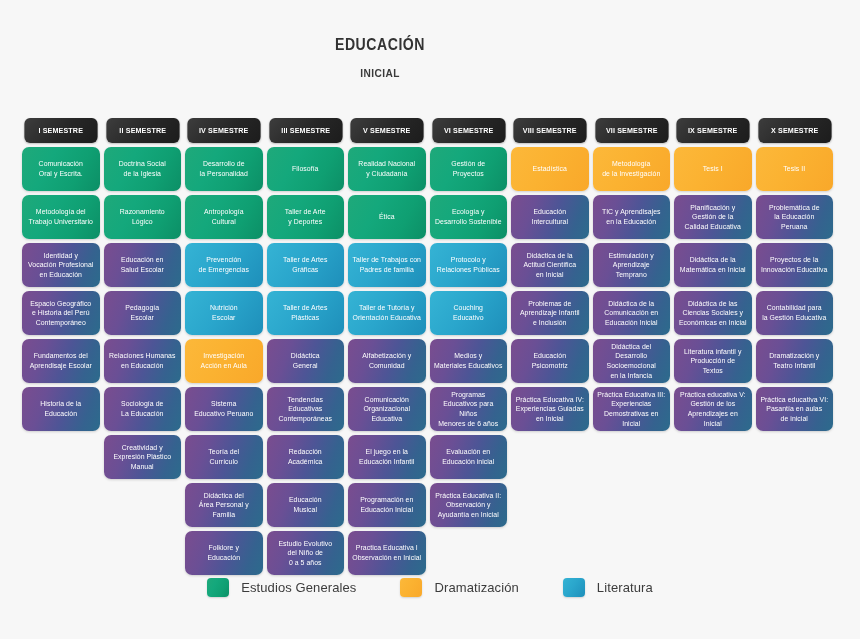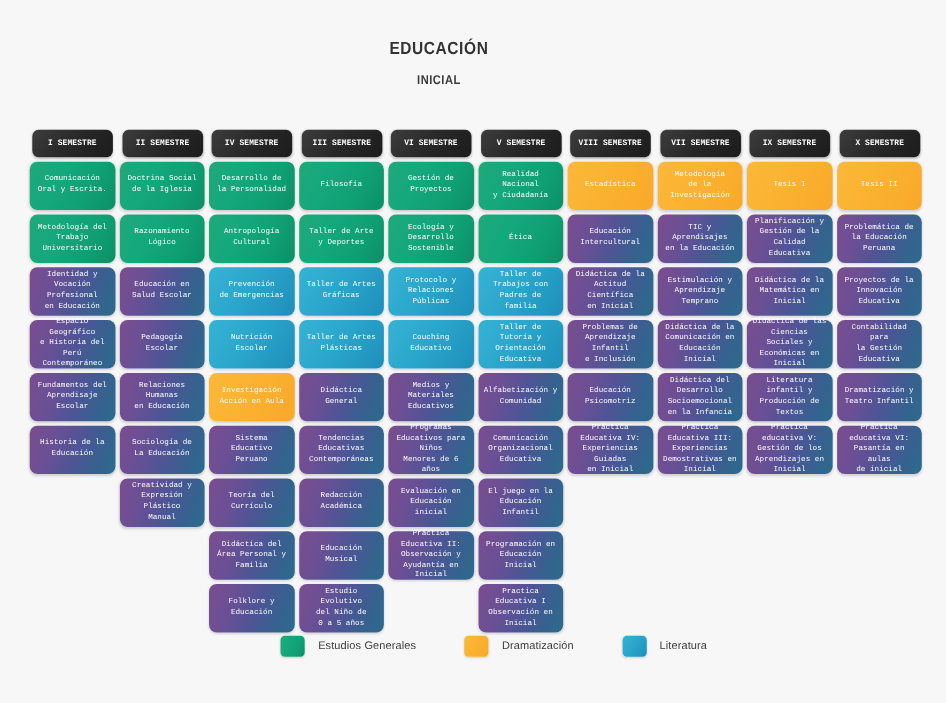--- a/index.html
+++ b/index.html
@@ -8,21 +8,20 @@
     margin: 0; padding: 0;
     width: 860px; height: 639px;
     background: #f7f7f7;
     font-family: "Liberation Sans", sans-serif;
     overflow: hidden;
   }
   #page {
     position: relative;
     width: 760px; height: 639px;
     background: #f7f7f7;
-    margin-left: 19px;
   }
 
   
   .title-block {
     width: 100%;
     text-align: center;
     padding-top: 36px;
   }
   .title-main {
     font-size: 16px;
@@ -37,26 +36,25 @@
     font-size: 11.5px;
     font-weight: bold;
     letter-spacing: 0.5px;
     color: #3a3a3a;
     transform: scaleX(0.88);
   }
 
   
   .grid {
     position: absolute;
-    left: 8px;
+    left: 22px;
     top: 118px;
     width: 816px;
     display: flex;
     gap: 4px;
-    font-family: Liberation Mono, monospace;
   }
   .col {
     width: 77.5px;
     display: flex;
     flex-direction: column;
     gap: 4px;
   }
 
   .sem-header {
     height: 25px;
@@ -113,21 +111,21 @@
     display: flex;
     align-items: center;
     gap: 12px;
   }
   .legend-swatch {
     width: 22px; height: 19px;
     border-radius: 4px;
     box-shadow: 0 1px 2px rgba(0,0,0,0.15);
   }
   .legend-label {
-    font-size: 10px;
+    font-size: 13px;
     color: #3c3c3c;
     letter-spacing: 0.1px;
   }
 </style>
 </head>
 <body>
 
 <div id="page">
 
   <div class="title-block">
@@ -214,20 +212,41 @@
 Contemporáneas</div>
         <div class="card cat-profesional">Redacción
 Académica</div>
         <div class="card cat-profesional">Educación
 Musical</div>
         <div class="card cat-profesional">Estudio Evolutivo
 del Niño de
 0 a 5 años</div>
       </div>
       <div class="col">
+        <div class="sem-header">V SEMESTRE</div>
+        <div class="card cat-generales">Realidad Nacional
+y Ciudadanía</div>
+        <div class="card cat-generales">Ética</div>
+        <div class="card cat-electivos">Taller de Trabajos con
+Padres de familia</div>
+        <div class="card cat-electivos">Taller de Tutoría y
+Orientación Educativa</div>
+        <div class="card cat-profesional">Alfabetización y
+Comunidad</div>
+        <div class="card cat-profesional">Comunicación
+Organizacional
+Educativa</div>
+        <div class="card cat-profesional">El juego en la
+Educación Infantil</div>
+        <div class="card cat-profesional">Programación en
+Educación Inicial</div>
+        <div class="card cat-profesional">Practica Educativa I
+Observación en Inicial</div>
+      </div>
+      <div class="col">
         <div class="sem-header">VI SEMESTRE</div>
         <div class="card cat-generales">Gestión de
 Proyectos</div>
         <div class="card cat-generales">Ecología y
 Desarrollo Sostenible</div>
         <div class="card cat-electivos">Protocolo y
 Relaciones Públicas</div>
         <div class="card cat-electivos">Couching
 Educativo</div>
         <div class="card cat-profesional">Medios y
@@ -236,41 +255,20 @@
 Educativos para Niños
 Menores de 6 años</div>
         <div class="card cat-profesional">Evaluación en
 Educación inicial</div>
         <div class="card cat-profesional">Práctica Educativa II:
 Observación y
 Ayudantía en Inicial</div>
         <div class="spacer"></div>
       </div>
       <div class="col">
-        <div class="sem-header">V SEMESTRE</div>
-        <div class="card cat-generales">Realidad Nacional
-y Ciudadanía</div>
-        <div class="card cat-generales">Ética</div>
-        <div class="card cat-electivos">Taller de Trabajos con
-Padres de familia</div>
-        <div class="card cat-electivos">Taller de Tutoría y
-Orientación Educativa</div>
-        <div class="card cat-profesional">Alfabetización y
-Comunidad</div>
-        <div class="card cat-profesional">Comunicación
-Organizacional
-Educativa</div>
-        <div class="card cat-profesional">El juego en la
-Educación Infantil</div>
-        <div class="card cat-profesional">Programación en
-Educación Inicial</div>
-        <div class="card cat-profesional">Practica Educativa I
-Observación en Inicial</div>
-      </div>
-      <div class="col">
         <div class="sem-header">VIII SEMESTRE</div>
         <div class="card cat-investigacion">Estadística</div>
         <div class="card cat-profesional">Educación
 Intercultural</div>
         <div class="card cat-profesional">Didáctica de la
 Actitud Científica
 en Inicial</div>
         <div class="card cat-profesional">Problemas de
 Aprendizaje Infantil
 e Inclusión</div>

